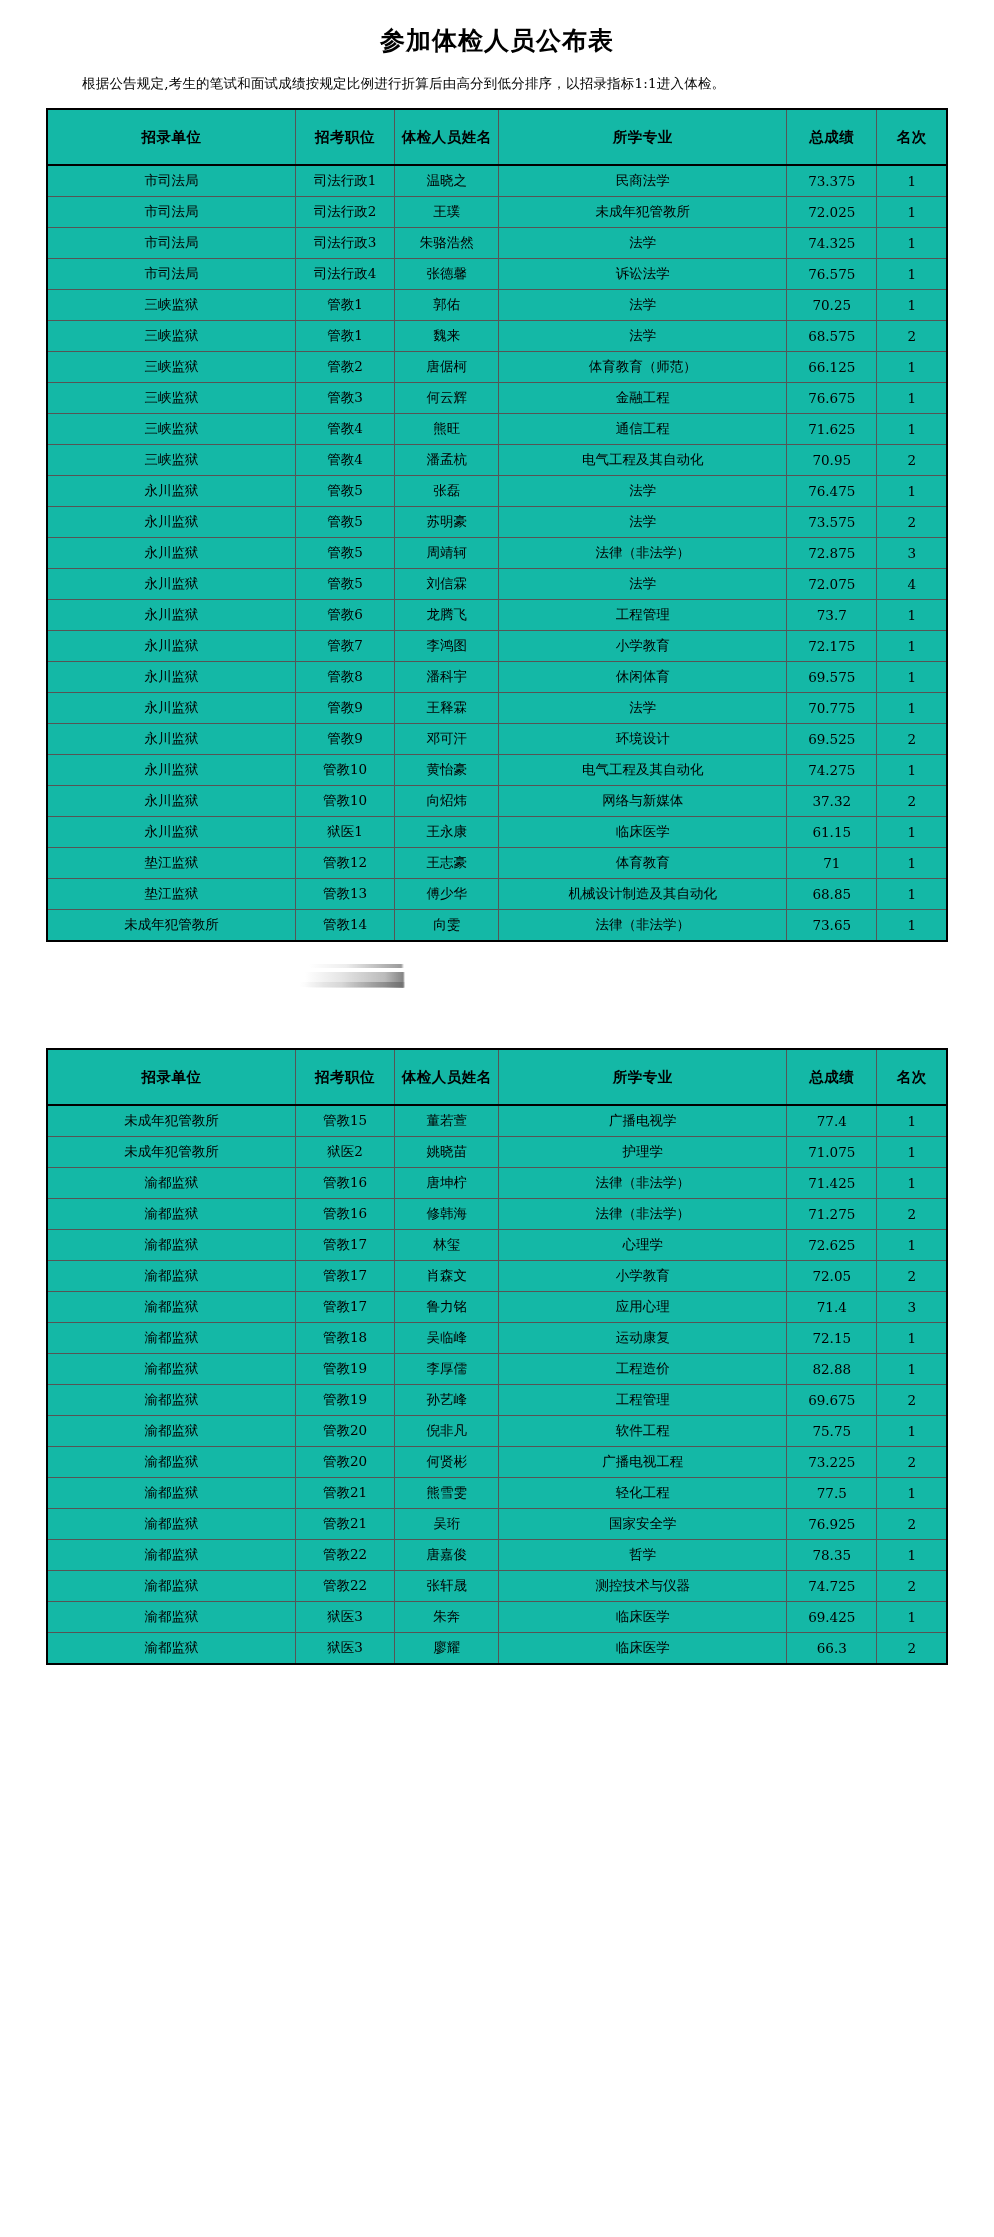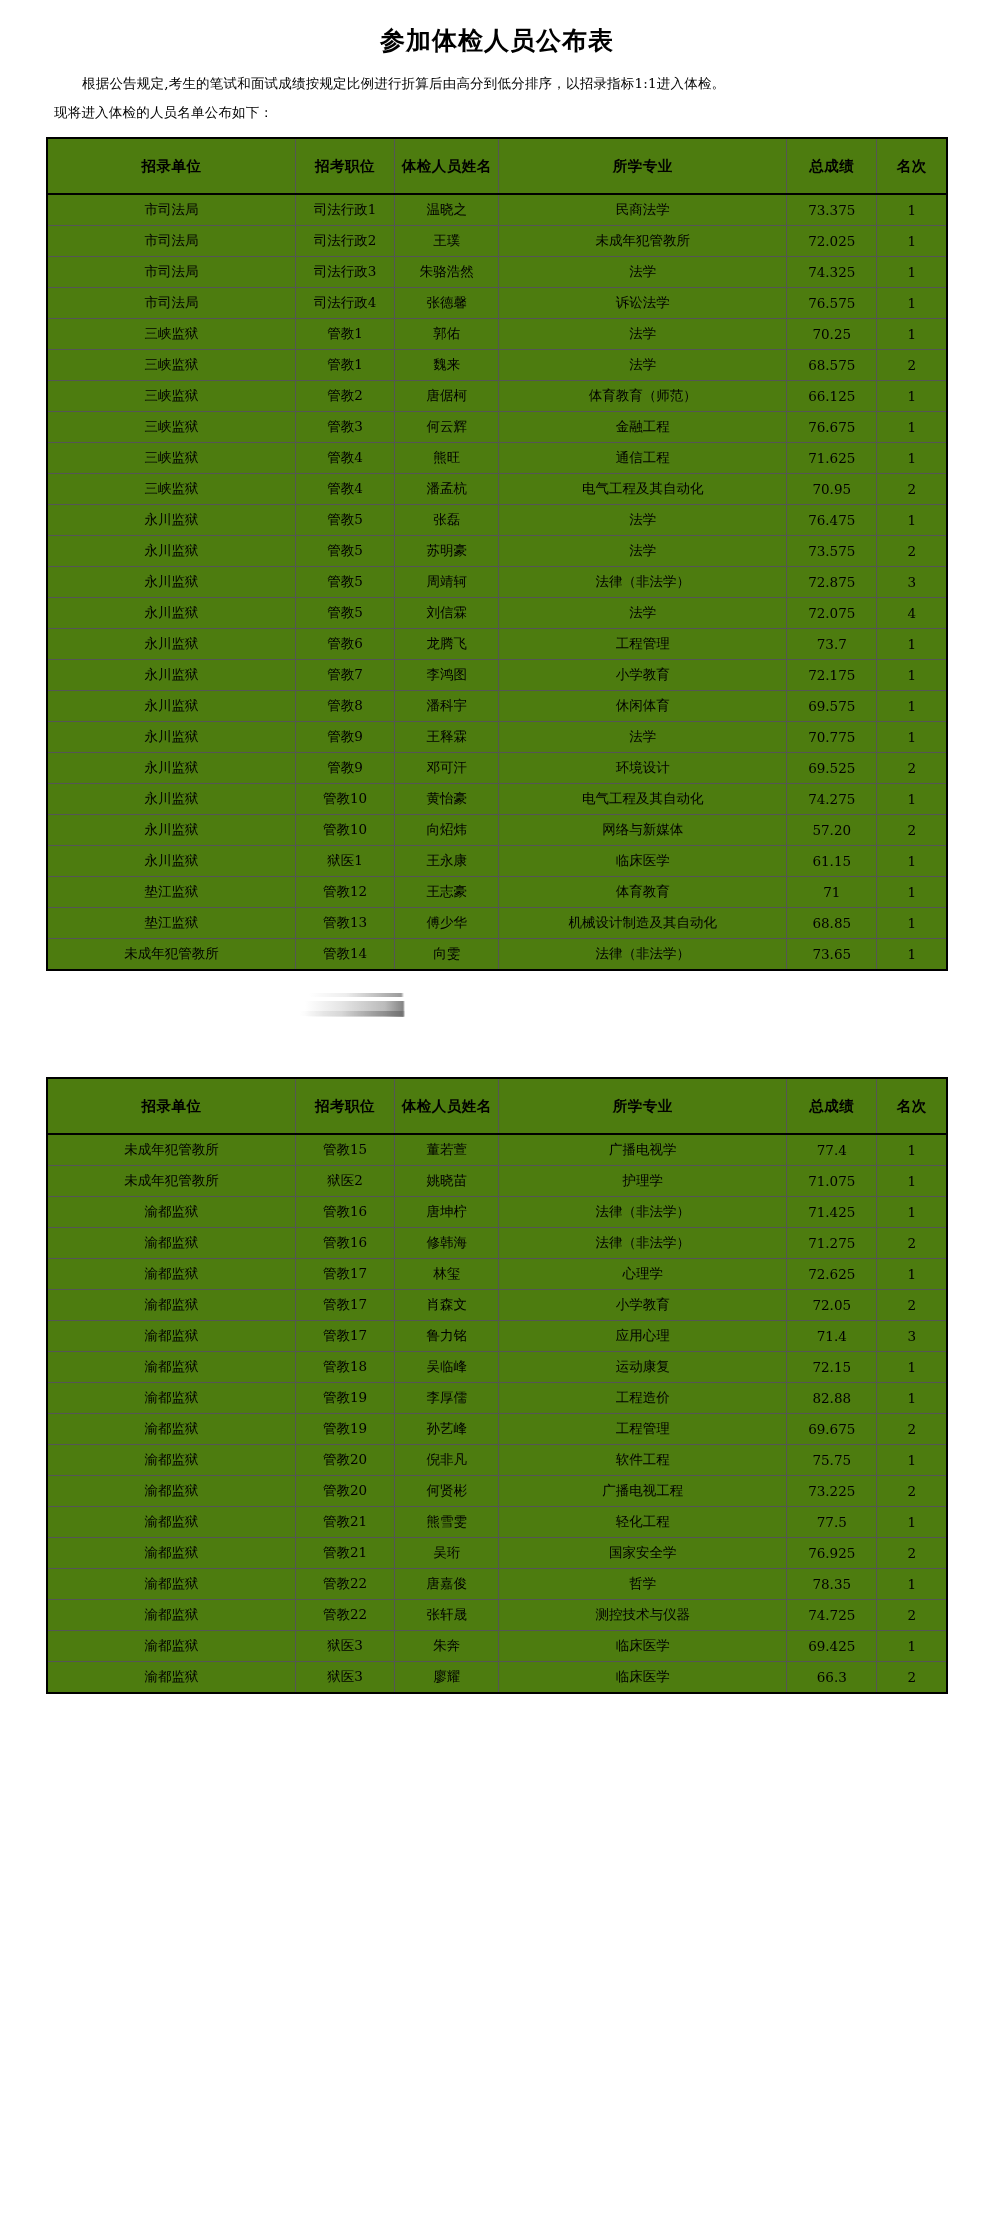--- a/index.html
+++ b/index.html
@@ -50,21 +50,21 @@
   }
 
   
   .tbl-wrap {
     margin: 14px 46px 0 46px;
   }
   table.grid {
     border-collapse: collapse;
     width: 902px;
     table-layout: fixed;
-    background: #4d7c0f;
+    background: #14b8a6;
   }
   table.grid th,
   table.grid td {
     border: 1px solid #555;
     text-align: center;
     vertical-align: middle;
     font-size: 13.5px;
     color: #000;
     padding: 0 2px;
     overflow: hidden;
@@ -148,21 +148,20 @@
 </style>
 </head>
 <body>
 
 <div class="page">
 
   <h1 class="doc-title">参加体检人员公布表</h1>
 
   <div class="intro">
     <p class="indent">根据公告规定,考生的笔试和面试成绩按规定比例进行折算后由高分到低分排序，以招录指标1:1进入体检。</p>
-    <p>现将进入体检的人员名单公布如下：</p>
   </div>
 
   <div class="tbl-wrap">
     <table class="grid" id="table-1">
       <colgroup>
         <col class="c-unit">
           <col class="c-post">
           <col class="c-name">
         <col class="c-major">
           <col class="c-score">
@@ -337,21 +336,21 @@
             <td>黄怡豪</td>
             <td>电气工程及其自动化</td>
             <td class="score">74.275</td>
             <td class="rank">1</td>
           </tr>
           <tr>
             <td>永川监狱</td>
             <td class="post">管教10</td>
             <td>向炤炜</td>
             <td>网络与新媒体</td>
-            <td class="score">57.20</td>
+            <td class="score">37.32</td>
             <td class="rank">2</td>
           </tr>
           <tr>
             <td>永川监狱</td>
             <td class="post">狱医1</td>
             <td>王永康</td>
             <td>临床医学</td>
             <td class="score">61.15</td>
             <td class="rank">1</td>
           </tr>

